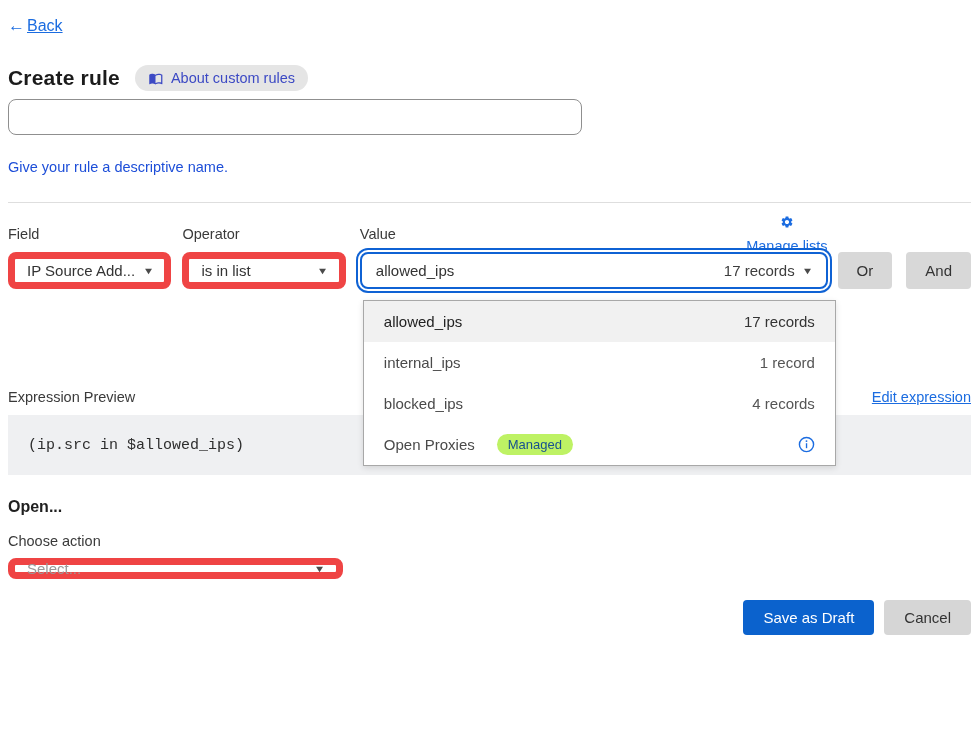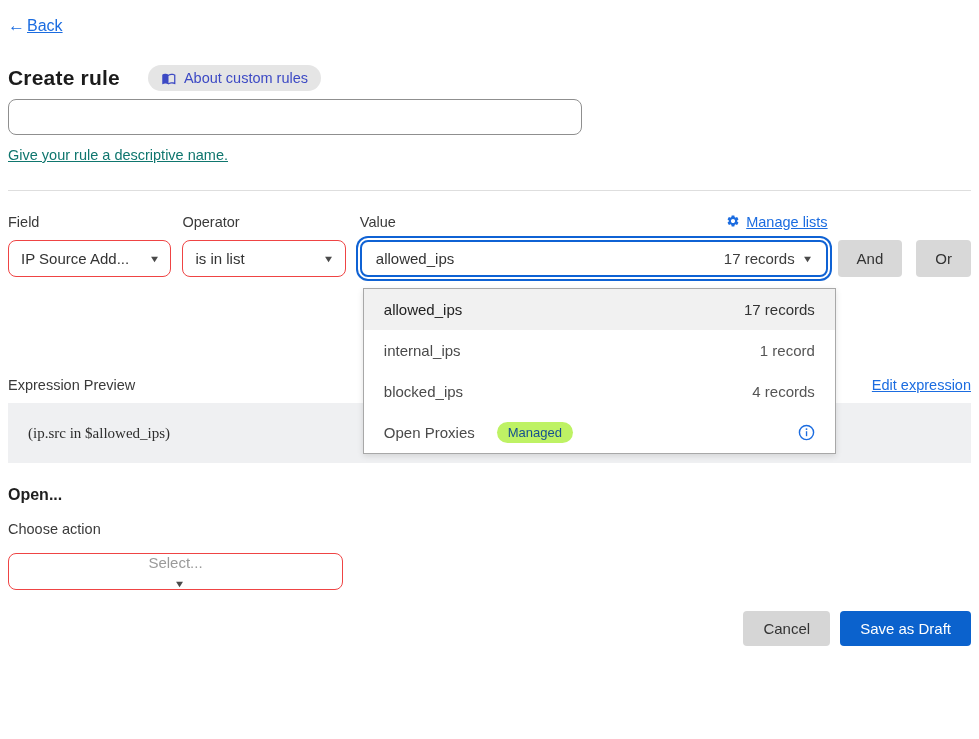--- a/index.html
+++ b/index.html
@@ -15,63 +15,63 @@
   
   .back-row { margin-top: 16px; }
   .back-link {
     display: inline-flex; align-items: center; gap: 2px;
     color: #1b6ce0; font-size: 16px; text-decoration: none; cursor: pointer;
   }
   .back-link .arrow { font-size: 17px; text-decoration: none; }
   .back-link .back-text { text-decoration: underline; }
 
   
-  .title-row { margin-top: 29px; display: flex; align-items: center; gap: 28px; }
+  .title-row { margin-top: 29px; display: flex; align-items: center; gap: 15px; }
   .page-title { font-size: 21px; font-weight: 700; color: #1b1b1b; letter-spacing: .2px; }
   .about-pill {
     display: inline-flex; align-items: center; gap: 8px;
     background: #e5e5e5; color: #3c49c4;
     font-size: 14.5px; padding: 5px 13px; border-radius: 15px; cursor: pointer;
   }
   .about-pill svg { display: block; }
 
   
   .field-label { font-size: 14.5px; color: #3a3a3a; }
   .rule-name-label { margin-top: 25px; }
   .rule-name-input {
     display: block; margin-top: 8px; width: 574px; height: 36px;
     border: 1px solid #8f8f8f; border-radius: 8px; padding: 0 12px;
     font-size: 15px; font-family: inherit; color: #333; outline: none;
   }
-  .rule-name-helper { margin-top: 12px; font-size: 14.5px; color: #0f766e; text-decoration: underline; }
+  .rule-name-helper { margin-top: 24px; font-size: 14.5px; color: #1d4ed8; }
 
   .divider { margin-top: 27px; height: 1px; background: #dedede; }
 
   .section-heading { font-size: 16px; font-weight: 700; color: #1f1f1f; }
   .match-heading { margin-top: 19px; }
 
   
   .condition-row { margin-top: 21px; display: flex; align-items: flex-start; }
   .cond-col-label { height: 20px; font-size: 14.5px; color: #3a3a3a; margin-bottom: 8px; display: flex; align-items: center; }
   .col-field { width: 167px; }
   .col-operator { width: 167px; margin-left: 11px; }
   .col-value { width: 478px; margin-left: 14px; }
   .col-andor { margin-left: 10px; display: flex; gap: 14px; }
 
   .select-box {
-    height: 37px; border: 1px solid #ef4444; border-radius: 8px; background: #fff;
+    height: 37px; border: 7px solid #ef4444; border-radius: 8px; background: #fff;
     display: flex; align-items: center; justify-content: space-between;
     padding: 0 12px; font-size: 15px; color: #333; cursor: pointer;
   }
   .chevron { font-size: 9px; color: #4a4a4a; margin-left: 8px; transform: scaleX(1.3); }
 
   .value-header { display: flex; align-items: center; justify-content: space-between; height: 20px; margin-bottom: 8px; }
   .manage-lists {
     display: inline-flex; align-items: center; gap: 6px;
-    color: #1b6ce0; font-size: 14.5px; cursor: pointer; text-decoration: none;
+    color: #1b6ce0; font-size: 14.5px; cursor: pointer; text-decoration: none; flex-direction: column;
   }
   .manage-lists .manage-text { text-decoration: underline; }
 
   .value-select-wrap { position: relative; }
   .value-select {
     border: 2px solid #0f62d4; border-radius: 8px;
     box-shadow: 0 0 0 2px #ffffff, 0 0 0 4px #0f62d4;
     padding: 0 14px; height: 37px;
   }
   .value-right { display: flex; align-items: center; color: #3d3d3d; }
@@ -104,28 +104,28 @@
 
   
   .expr-header { margin-top: 100px; display: flex; align-items: center; justify-content: space-between; }
   .expr-label { font-size: 14.5px; color: #3a3a3a; }
   .edit-expression { color: #1b6ce0; font-size: 14.5px; text-decoration: underline; cursor: pointer; }
   .expr-block {
     margin-top: 10px; height: 60px; background: #eff0f2;
     display: flex; align-items: center; padding-left: 20px;
   }
   .expr-code {
-    font-family: Liberation Serif, serif;
+    font-family: Liberation Mono, monospace;
     font-size: 15px; color: #2e2e2e;
   }
 
   
   .then-heading { margin-top: 23px; }
   .choose-action-label { margin-top: 17px; }
-  .action-select { margin-top: 16px; width: 335px; height: 37px; flex-direction: column; }
+  .action-select { margin-top: 9px; width: 335px; height: 21px; }
   .action-placeholder { color: #9a9a9a; }
 
   
   .footer-row { margin-top: 21px; display: flex; justify-content: flex-end; gap: 10px; }
   .btn { height: 35px; padding: 0 20px; border: none; border-radius: 4px; font-size: 15px; font-family: inherit; cursor: pointer; }
   .btn-gray { background: #d6d6d6; color: #333; }
   .btn-blue { background: #0b62cd; color: #ffffff; }
 </style>
 </head>
 <body>
@@ -222,42 +222,42 @@
                 </svg>
             </span>
           </div>
         </div>
       </div>
     </div>
 
     <div class="col-andor">
       <div>
         <div class="andor-spacer"></div>
-        <button class="andor-btn">And</button>
+        <button class="andor-btn">Or</button>
       </div>
       <div>
         <div class="andor-spacer"></div>
-        <button class="andor-btn">Or</button>
+        <button class="andor-btn">And</button>
       </div>
     </div>
   </div>
 
   <div class="expr-header">
     <span class="expr-label">Expression Preview</span>
     <a class="edit-expression">Edit expression</a>
   </div>
   <div class="expr-block">
     <span class="expr-code">(ip.src in $allowed_ips)</span>
   </div>
 
   <div class="section-heading then-heading">Open...</div>
   <div class="field-label choose-action-label">Choose action</div>
   <div class="select-box action-select">
     <span class="action-placeholder">Select...</span>
     <span class="chevron">▼</span>
   </div>
 
   <div class="footer-row">
+    <button class="btn btn-blue">Save as Draft</button>
     <button class="btn btn-gray">Cancel</button>
-    <button class="btn btn-blue">Save as Draft</button>
   </div>
 
 </div>
 
 </body></html>

